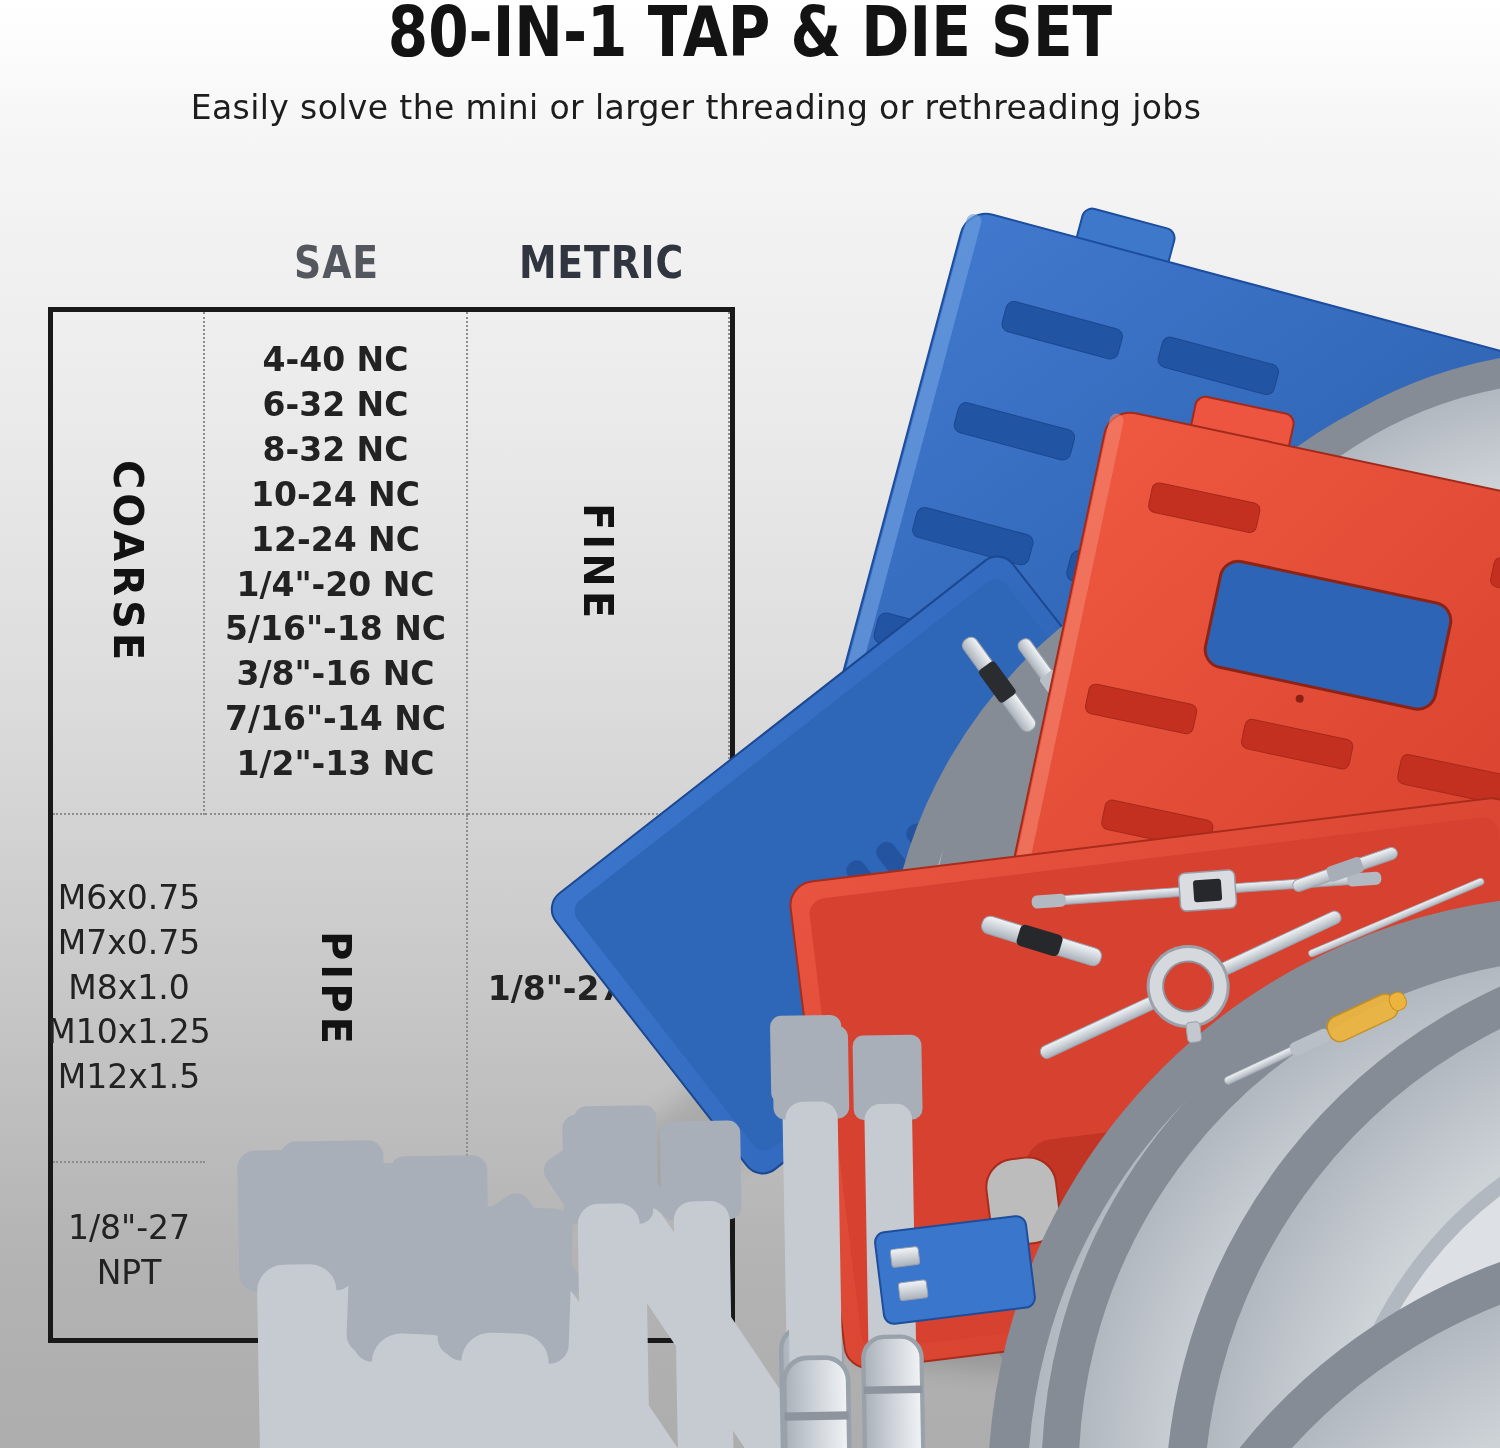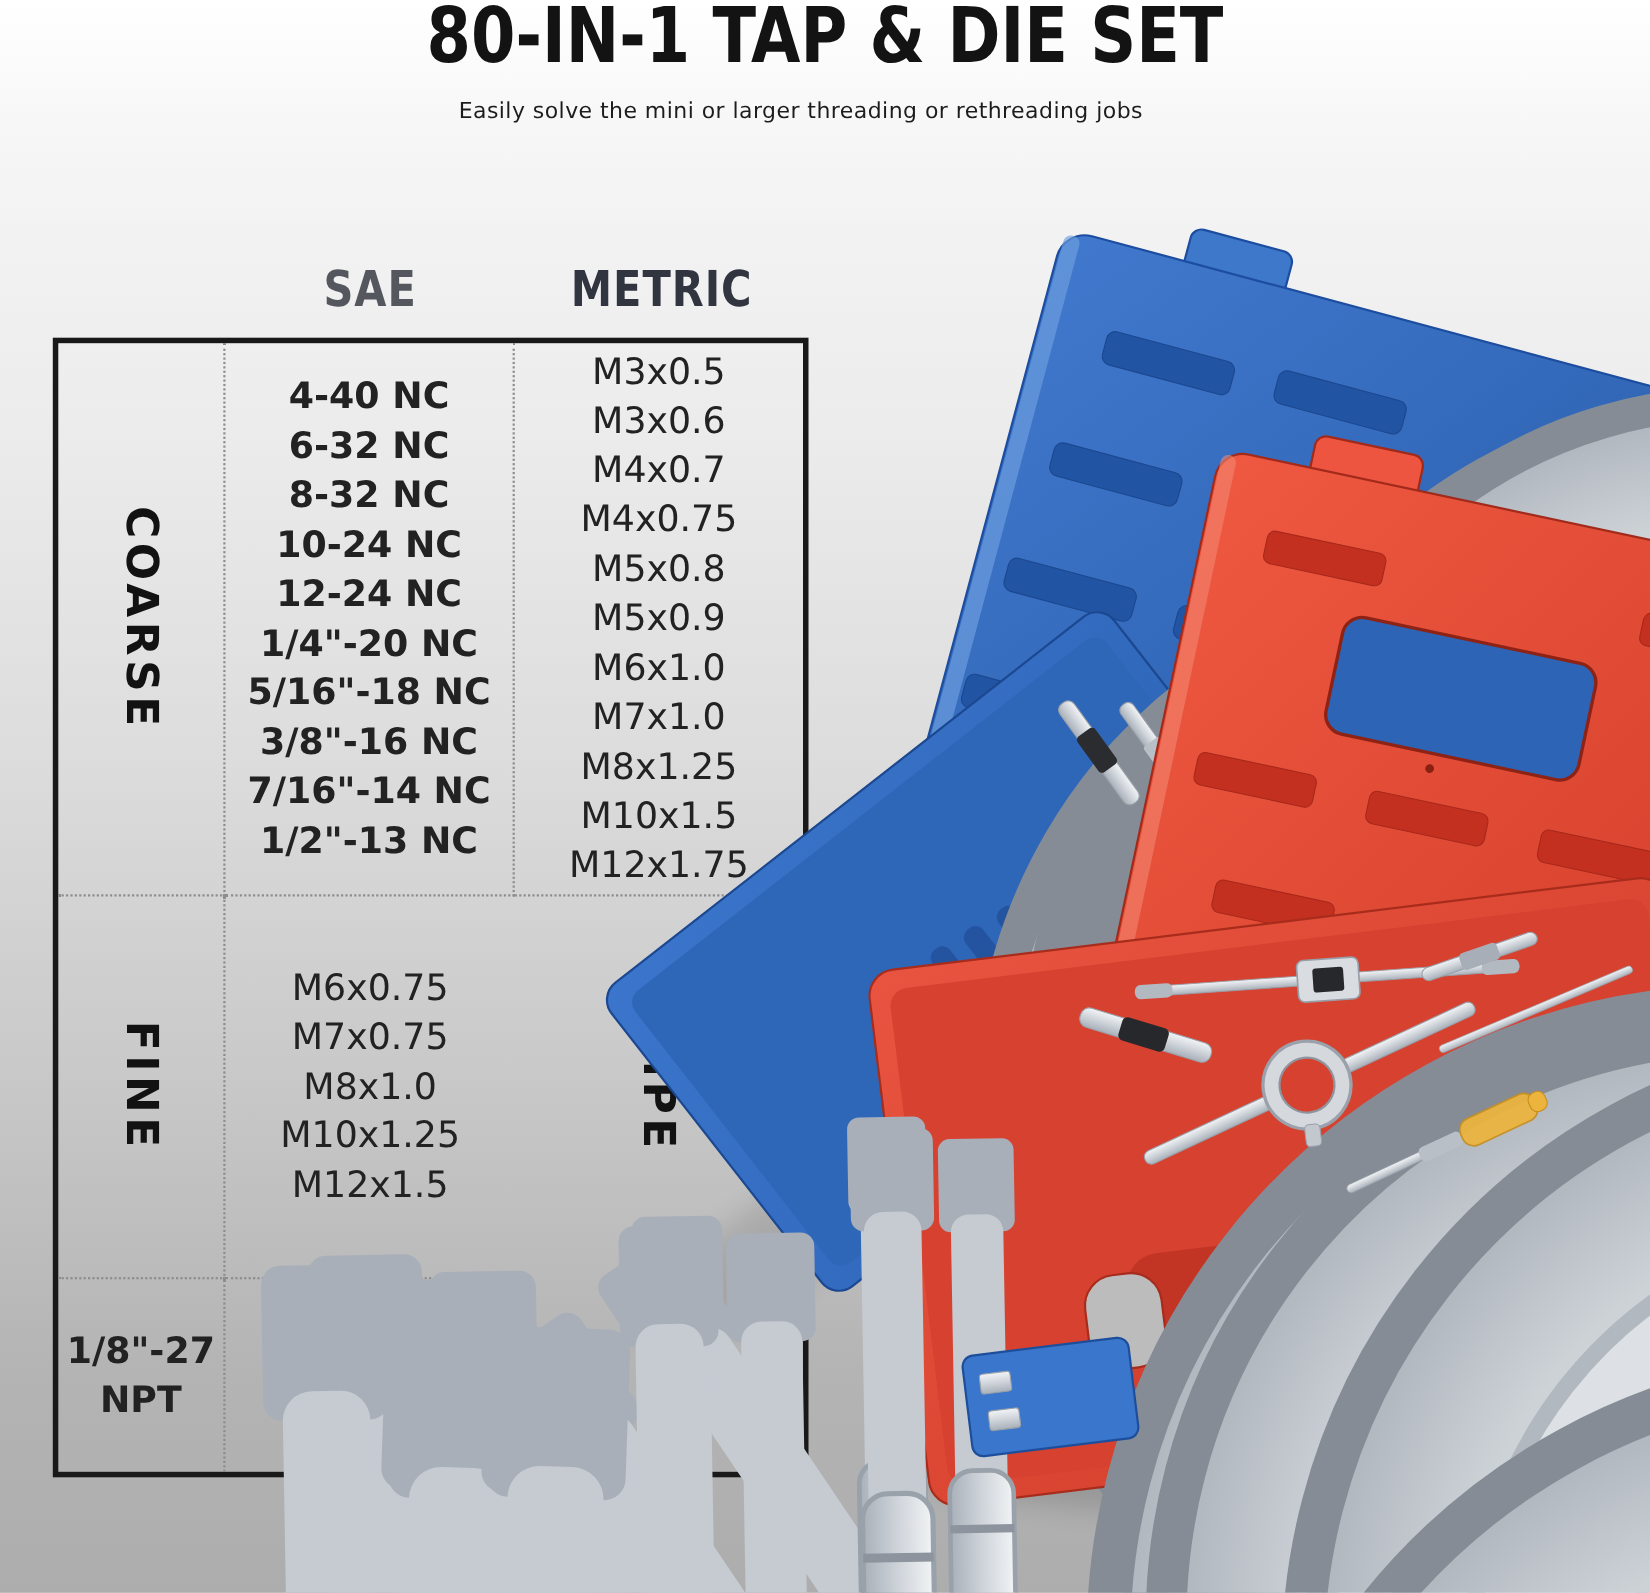--- a/index.html
+++ b/index.html
@@ -9,23 +9,22 @@
     background:linear-gradient(180deg,#ffffff 0%,#f6f5f6 10%,#ecebec 28%,#dddcdd 48%,#c9c8c9 68%,#b5b4b5 86%,#aeadae 100%);
   }
   .title{
     position:absolute;left:0;top:-6px;width:1500px;text-align:center;
     font-size:66px;font-weight:900;color:#131313;letter-spacing:0px;
     transform:scaleX(0.88) scaleY(1.06);transform-origin:50% 50%;
     font-family:"DejaVu Sans", "Liberation Sans", sans-serif;
   }
   .subtitle{
     position:absolute;left:0;top:88px;width:1392px;text-align:center;
-    font-size:20px;font-weight:400;color:#1d1d1d;letter-spacing:0.4px;
+    font-size:33px;font-weight:400;color:#1d1d1d;letter-spacing:0.4px;
     font-family:"DejaVu Sans", sans-serif;
-    padding-left:32px;
   }
   .colhead{
     position:absolute;top:236px;font-size:45px;font-weight:800;text-align:center;
     transform:scaleX(0.84);transform-origin:50% 50%;letter-spacing:1px;
     font-family:"DejaVu Sans", sans-serif;
   }
   .colhead.sae{left:205px;width:263px;color:#54575d;}
   .colhead.metric{left:468px;width:267px;color:#303540;}
   .spec-table{
     position:absolute;left:48px;top:307px;width:687px;height:1036px;
@@ -60,31 +59,20 @@
   <div class="tcell list cdiv rdiv">4-40 NC
 6-32 NC
 8-32 NC
 10-24 NC
 12-24 NC
 1/4"-20 NC
 5/16"-18 NC
 3/8"-16 NC
 7/16"-14 NC
 1/2"-13 NC</div>
-  <div class="tcell list rdiv">M3x0.5
-M3x0.6
-M4x0.7
-M4x0.75
-M5x0.8
-M5x0.9
-M6x1.0
-M7x1.0
-M8x1.25
-M10x1.5
-M12x1.75</div>
 
   <div class="tcell label cdiv rdiv">FINE</div>
   <div class="tcell list rdiv">M6x0.75
 M7x0.75
 M8x1.0
 M10x1.25
 M12x1.5</div>
 
   <div class="tcell label cdiv">PIPE</div>
   <div class="tcell list cdiv">1/8"-27 NPT</div>

